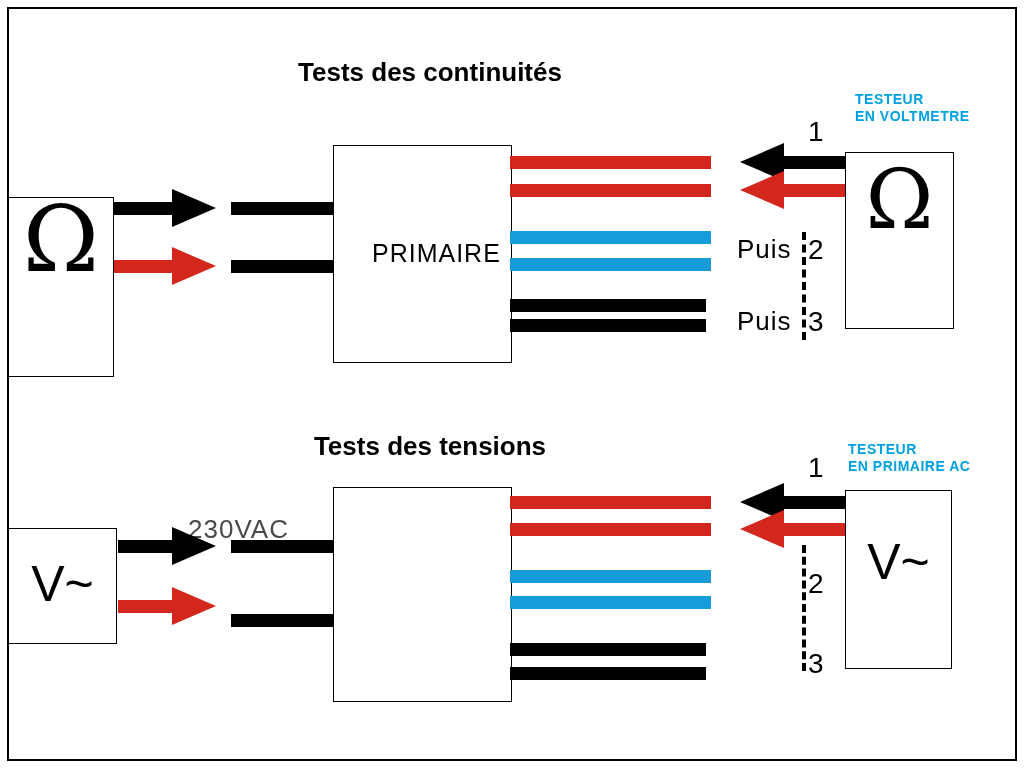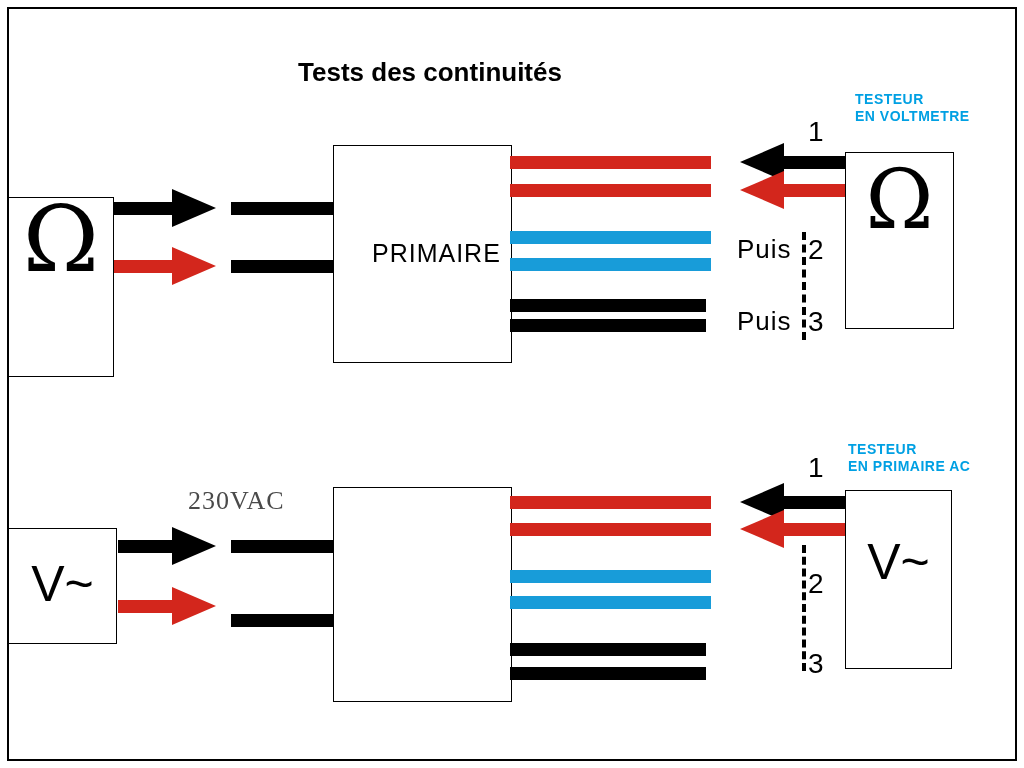--- a/index.html
+++ b/index.html
@@ -120,22 +120,23 @@
     <div class="t num" style="left:808px;top:306px;">3</div>
     <div class="dash" style="left:802px;top:232px;height:108px;"></div>
 
     <div class="box" style="left:845px;top:152px;width:107px;height:175px;">
       <div class="meter-omega small">Ω</div>
     </div>
   </section>
 
   <section class="layer">
 
+    <div class="t title" style="left:240px;top:431px;width:380px;">Tests des tensions</div>
 
-    <div class="t muted" style="left:188px;top:486px;font-family:Liberation Serif, serif;">230VAC</div>
+    <div class="t muted" style="left:188px;top:514px;">230VAC</div>
 
     <div class="tester" style="left:848px;top:441px;">
       <div>TESTEUR</div>
       <div>EN PRIMAIRE AC</div>
     </div>
 
     <div class="t num" style="left:808px;top:452px;">1</div>
 
     <div class="box" style="left:8px;top:528px;width:107px;height:114px;">
       <div class="meter-v" style="top:30px;">V~</div>

